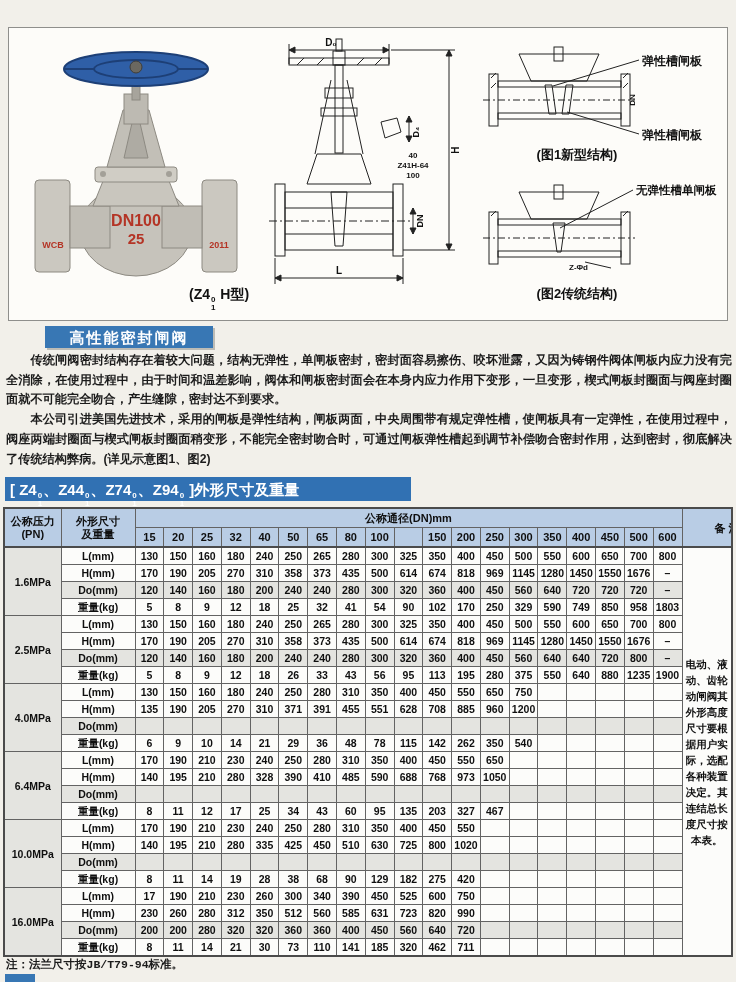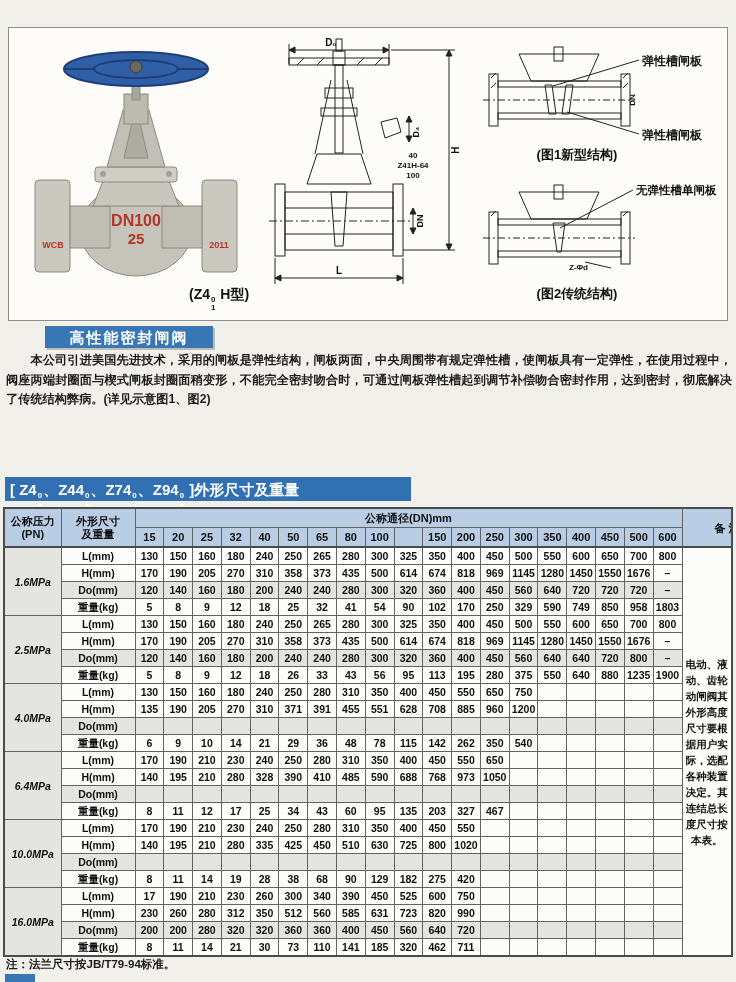--- a/index.html
+++ b/index.html
@@ -34,25 +34,25 @@
   
   .dims-table{position:absolute;left:3px;top:507px;width:730px;border-collapse:collapse;table-layout:fixed;
               border:2px solid #4b4b4b;}
   .dims-table th,.dims-table td{border:1px solid #636363;text-align:center;vertical-align:middle;
               font-size:10.5px;font-weight:bold;color:#0f0f0f;background:#fcfcfa;padding:0;height:16px;line-height:16px;
               overflow:hidden;white-space:nowrap;}
   .dims-table thead th{background:#b9cde5;font-size:11px;height:18px;line-height:13px;}
   .dims-table thead{border-bottom:2px solid #4b4b4b;}
   .rowlabel{font-size:11px;}
   .row-gray td{background:#e4e4e0;}
-  .pressure-cell{background:#e4e4e0 !important;font-size:11px;font-style:italic;}
+  .pressure-cell{background:#e4e4e0 !important;font-size:11px;}
   .remark-cell{background:#fcfcfa !important;font-size:11px;line-height:21px;white-space:normal !important;
                vertical-align:middle;padding:2px 2px;}
 
-  .footnote{position:absolute;left:6px;top:957px;font-size:11.5px;font-weight:bold;color:#1b1b1b;}
+  .footnote{position:absolute;left:6px;top:957px;font-size:11.5px;font-weight:bold;color:#1b1b1b;font-family:Liberation Mono, monospace;}
   .next-stub{position:absolute;left:5px;top:974px;width:30px;height:8px;background:#3877b4;}
 
   svg text{font-family:"Liberation Sans","DejaVu Sans",sans-serif;}
 </style>
 </head>
 <body>
 
 <div class="sheet">
 
   <div class="panel">
@@ -196,20 +196,21 @@
       </g>
       <text x="155" y="16" font-size="11.5" font-weight="bold" fill="#111">无弹性槽单闸板</text>
       <text x="88" y="92" font-size="8" font-weight="bold" fill="#111">Z-Φd</text>
     </svg>
     <div class="fig-caption fig2-cap">(图2传统结构)</div>
   </div>
 
   <div class="sec1">高性能密封闸阀</div>
 
   <div class="paras">
+    <p>传统闸阀密封结构存在着较大问题，结构无弹性，单闸板密封，密封面容易擦伤、咬坏泄露，又因为铸钢件阀体闸板内应力没有完全消除，在使用过程中，由于时间和温差影响，阀体和闸板密封面会在本身内应力作用下变形，一旦变形，楔式闸板封圈面与阀座封圈面就不可能完全吻合，产生缝隙，密封达不到要求。</p>
     <p>本公司引进美国先进技术，采用的闸板是弹性结构，闸板两面，中央周围带有规定弹性槽，使闸板具有一定弹性，在使用过程中，阀座两端封圈面与楔式闸板封圈面稍变形，不能完全密封吻合时，可通过闸板弹性槽起到调节补偿吻合密封作用，达到密封，彻底解决了传统结构弊病。(详见示意图1、图2)</p>
   </div>
 
   <div class="sec2" id="model-title">[ <span>Z4</span><span class="stack">
         <span>0</span>
         <span>1</span>
       </span>、<span>Z44</span><span class="stack">
         <span>0</span>
         <span>1</span>
       </span>、<span>Z74</span><span class="stack">

